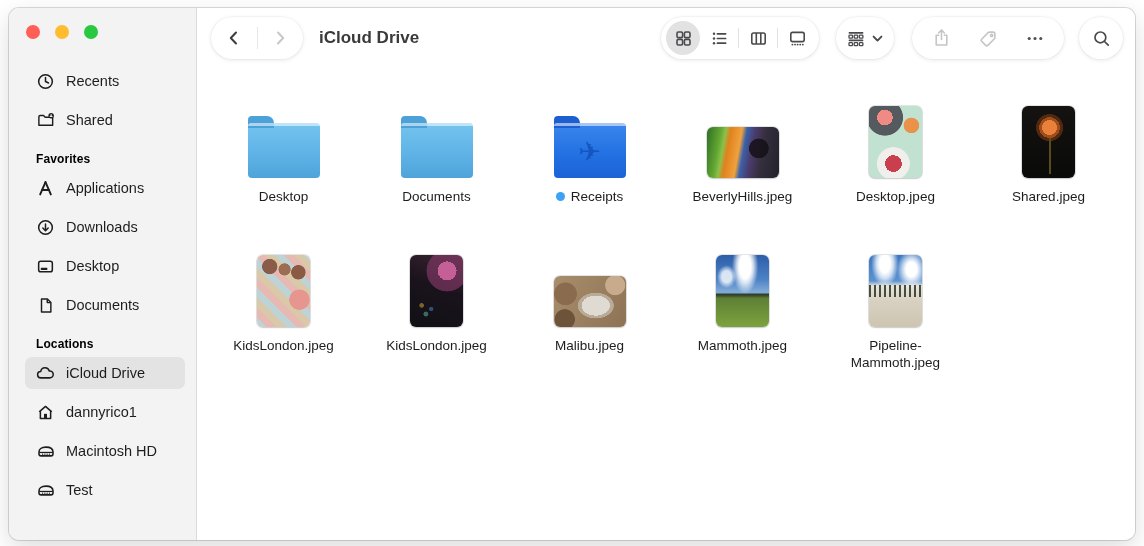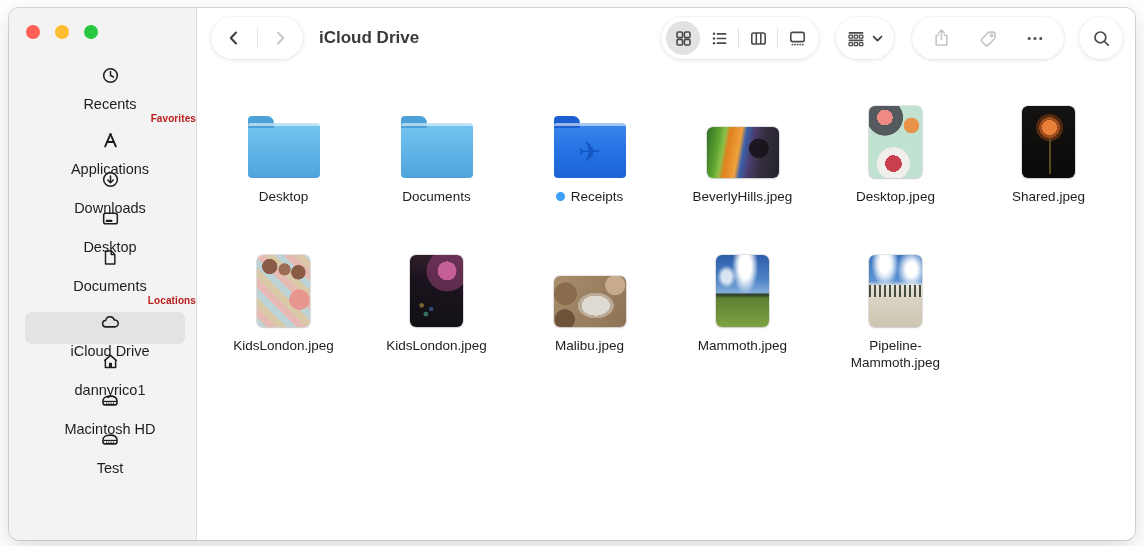--- a/index.html
+++ b/index.html
@@ -7,22 +7,22 @@
   .window {
     position:absolute; left:9px; top:8px; width:1126px; height:532px;
     border-radius:10px; background:#ffffff; overflow:hidden;
     box-shadow:0 0 0 1px rgba(0,0,0,0.14), 0 8px 24px rgba(0,0,0,0.14);
     display:flex;
   }
   
   .sidebar { width:188px; flex:0 0 188px; background:#f4f3f3; border-right:1px solid #dadada; padding-top:17px; }
   .tl-row { display:flex; gap:15px; padding-left:17px; margin-bottom:26px; }
   .tl { width:14px; height:14px; border-radius:50%; }
-  .side-section-header { font-size:10px; font-weight:700; color:#b91c1c; margin:16px 0 6px 27px; letter-spacing:0.1px;text-align:right; }
-  .side-item { display:flex; align-items:center; height:32px; margin:0 11px 7px 16px; padding-left:10px; border-radius:7px; gap:10px; cursor:default;flex-direction:column; }
+  .side-section-header { font-size:12px; font-weight:700; color:#000000; margin:16px 0 6px 27px; letter-spacing:0.1px; }
+  .side-item { display:flex; align-items:center; height:32px; margin:0 11px 7px 16px; padding-left:10px; border-radius:7px; gap:10px; cursor:default; }
   .side-item.selected { background:#e4e3e3; }
   .side-item .s-icon { width:21px; height:21px; flex:0 0 21px; display:flex; align-items:center; justify-content:center; }
   .side-item .s-label { font-size:14.5px; color:#1d1d1f; white-space:nowrap; }
   svg { display:block; }
   
   .main { flex:1; background:#fff; display:flex; flex-direction:column; }
   .toolbar { height:60px; flex:0 0 60px; display:flex; align-items:center; padding:0 12px 0 14px; }
   .pill { background:#fff; border-radius:21px; height:42px; display:flex; align-items:center;
           box-shadow:0 0 0 0.5px rgba(0,0,0,0.05), 0 1px 4px rgba(0,0,0,0.10); }
   .nav-pill { width:92px; justify-content:space-evenly; }
@@ -121,20 +121,31 @@
 
     <div class="side-item">
       <span class="s-icon">
         <svg width="19" height="19" viewBox="0 0 20 20" fill="none" stroke="#1d1d1f" stroke-width="1.6" stroke-linecap="round">
             <circle cx="10" cy="10" r="7.2"></circle>
             <path d="M10 5.8 V10 L13.2 11.6"></path>
           </svg>
       </span>
       <span class="s-label">Recents</span>
     </div>
+    <div class="side-item">
+      <span class="s-icon">
+        <svg width="20" height="19" viewBox="0 0 20 20" fill="none" stroke="#1d1d1f" stroke-width="1.5" stroke-linejoin="round">
+            <path d="M2.5 15 V6.2 A1.4 1.4 0 0 1 3.9 4.8 H7.4 L9.2 6.6 H17 V15 Z"></path>
+            <circle cx="15.4" cy="5" r="2.9" fill="#1d1d1f" stroke="none"></circle>
+            <circle cx="15.4" cy="4.2" r="0.9" fill="#f4f3f3" stroke="none"></circle>
+            <path d="M13.6 6.3 a1.9 1.9 0 0 1 3.6 0" fill="#f4f3f3" stroke="none"></path>
+          </svg>
+      </span>
+      <span class="s-label">Shared</span>
+    </div>
 
     <div class="side-section-header">Favorites</div>
     <div class="side-item">
       <span class="s-icon">
         <svg width="19" height="19" viewBox="0 0 20 20" fill="none" stroke="#1d1d1f" stroke-width="2" stroke-linecap="round">
             <path d="M10 3.2 L4.4 16.2"></path>
             <path d="M10 3.2 L15.6 16.2"></path>
             <path d="M6.4 11.6 H13.6"></path>
           </svg>
       </span>

